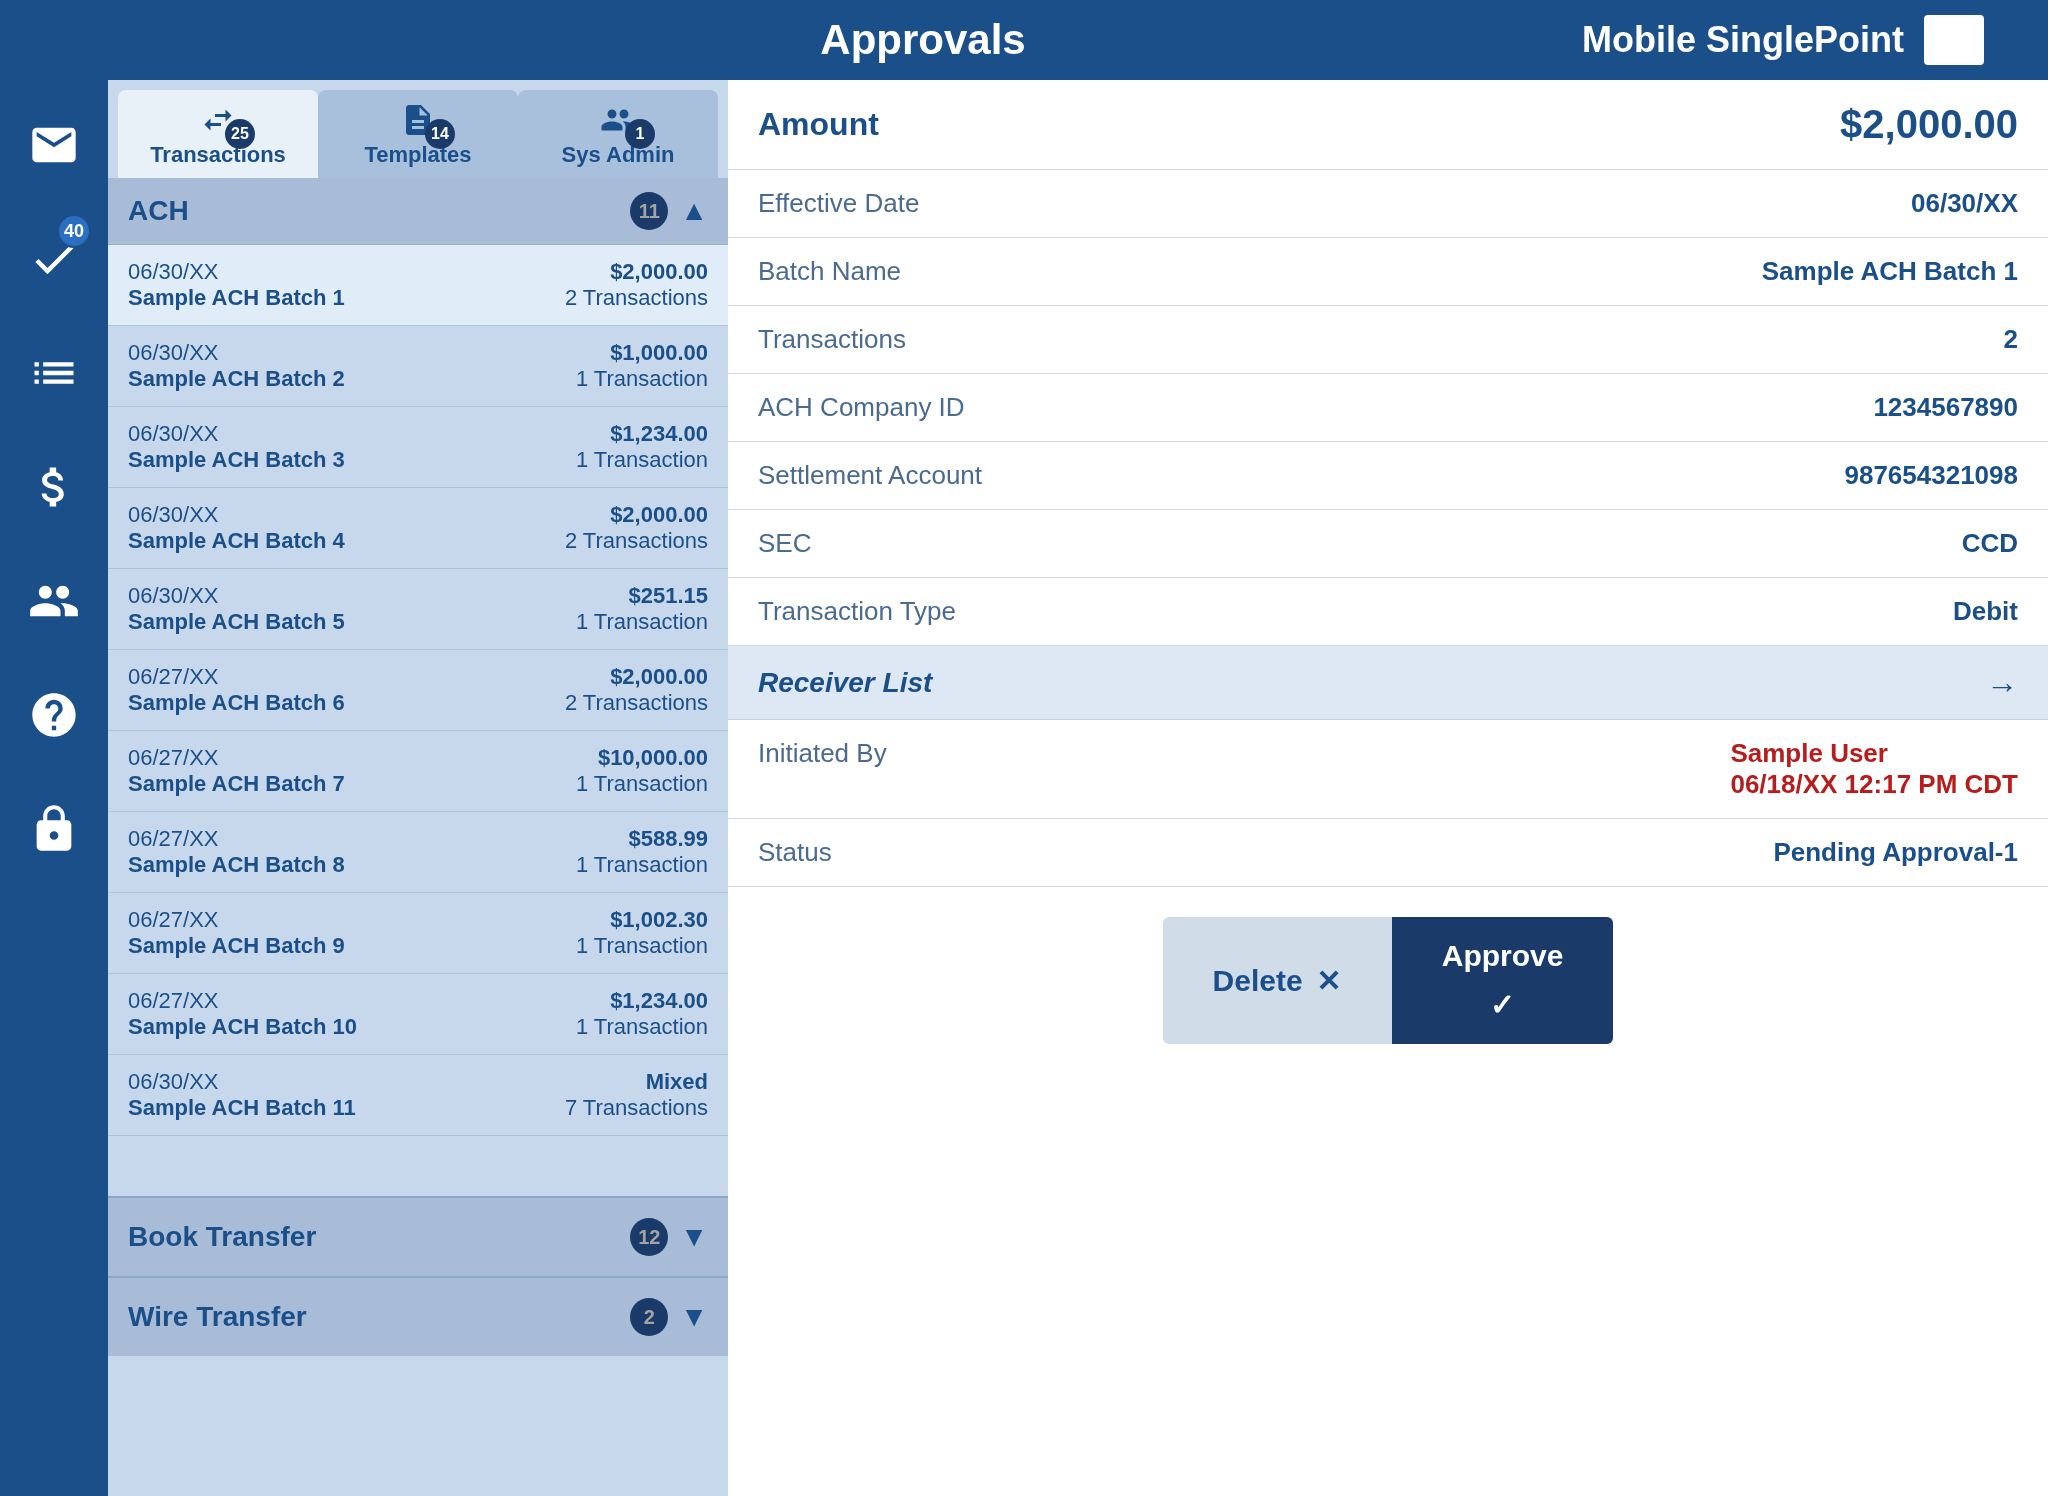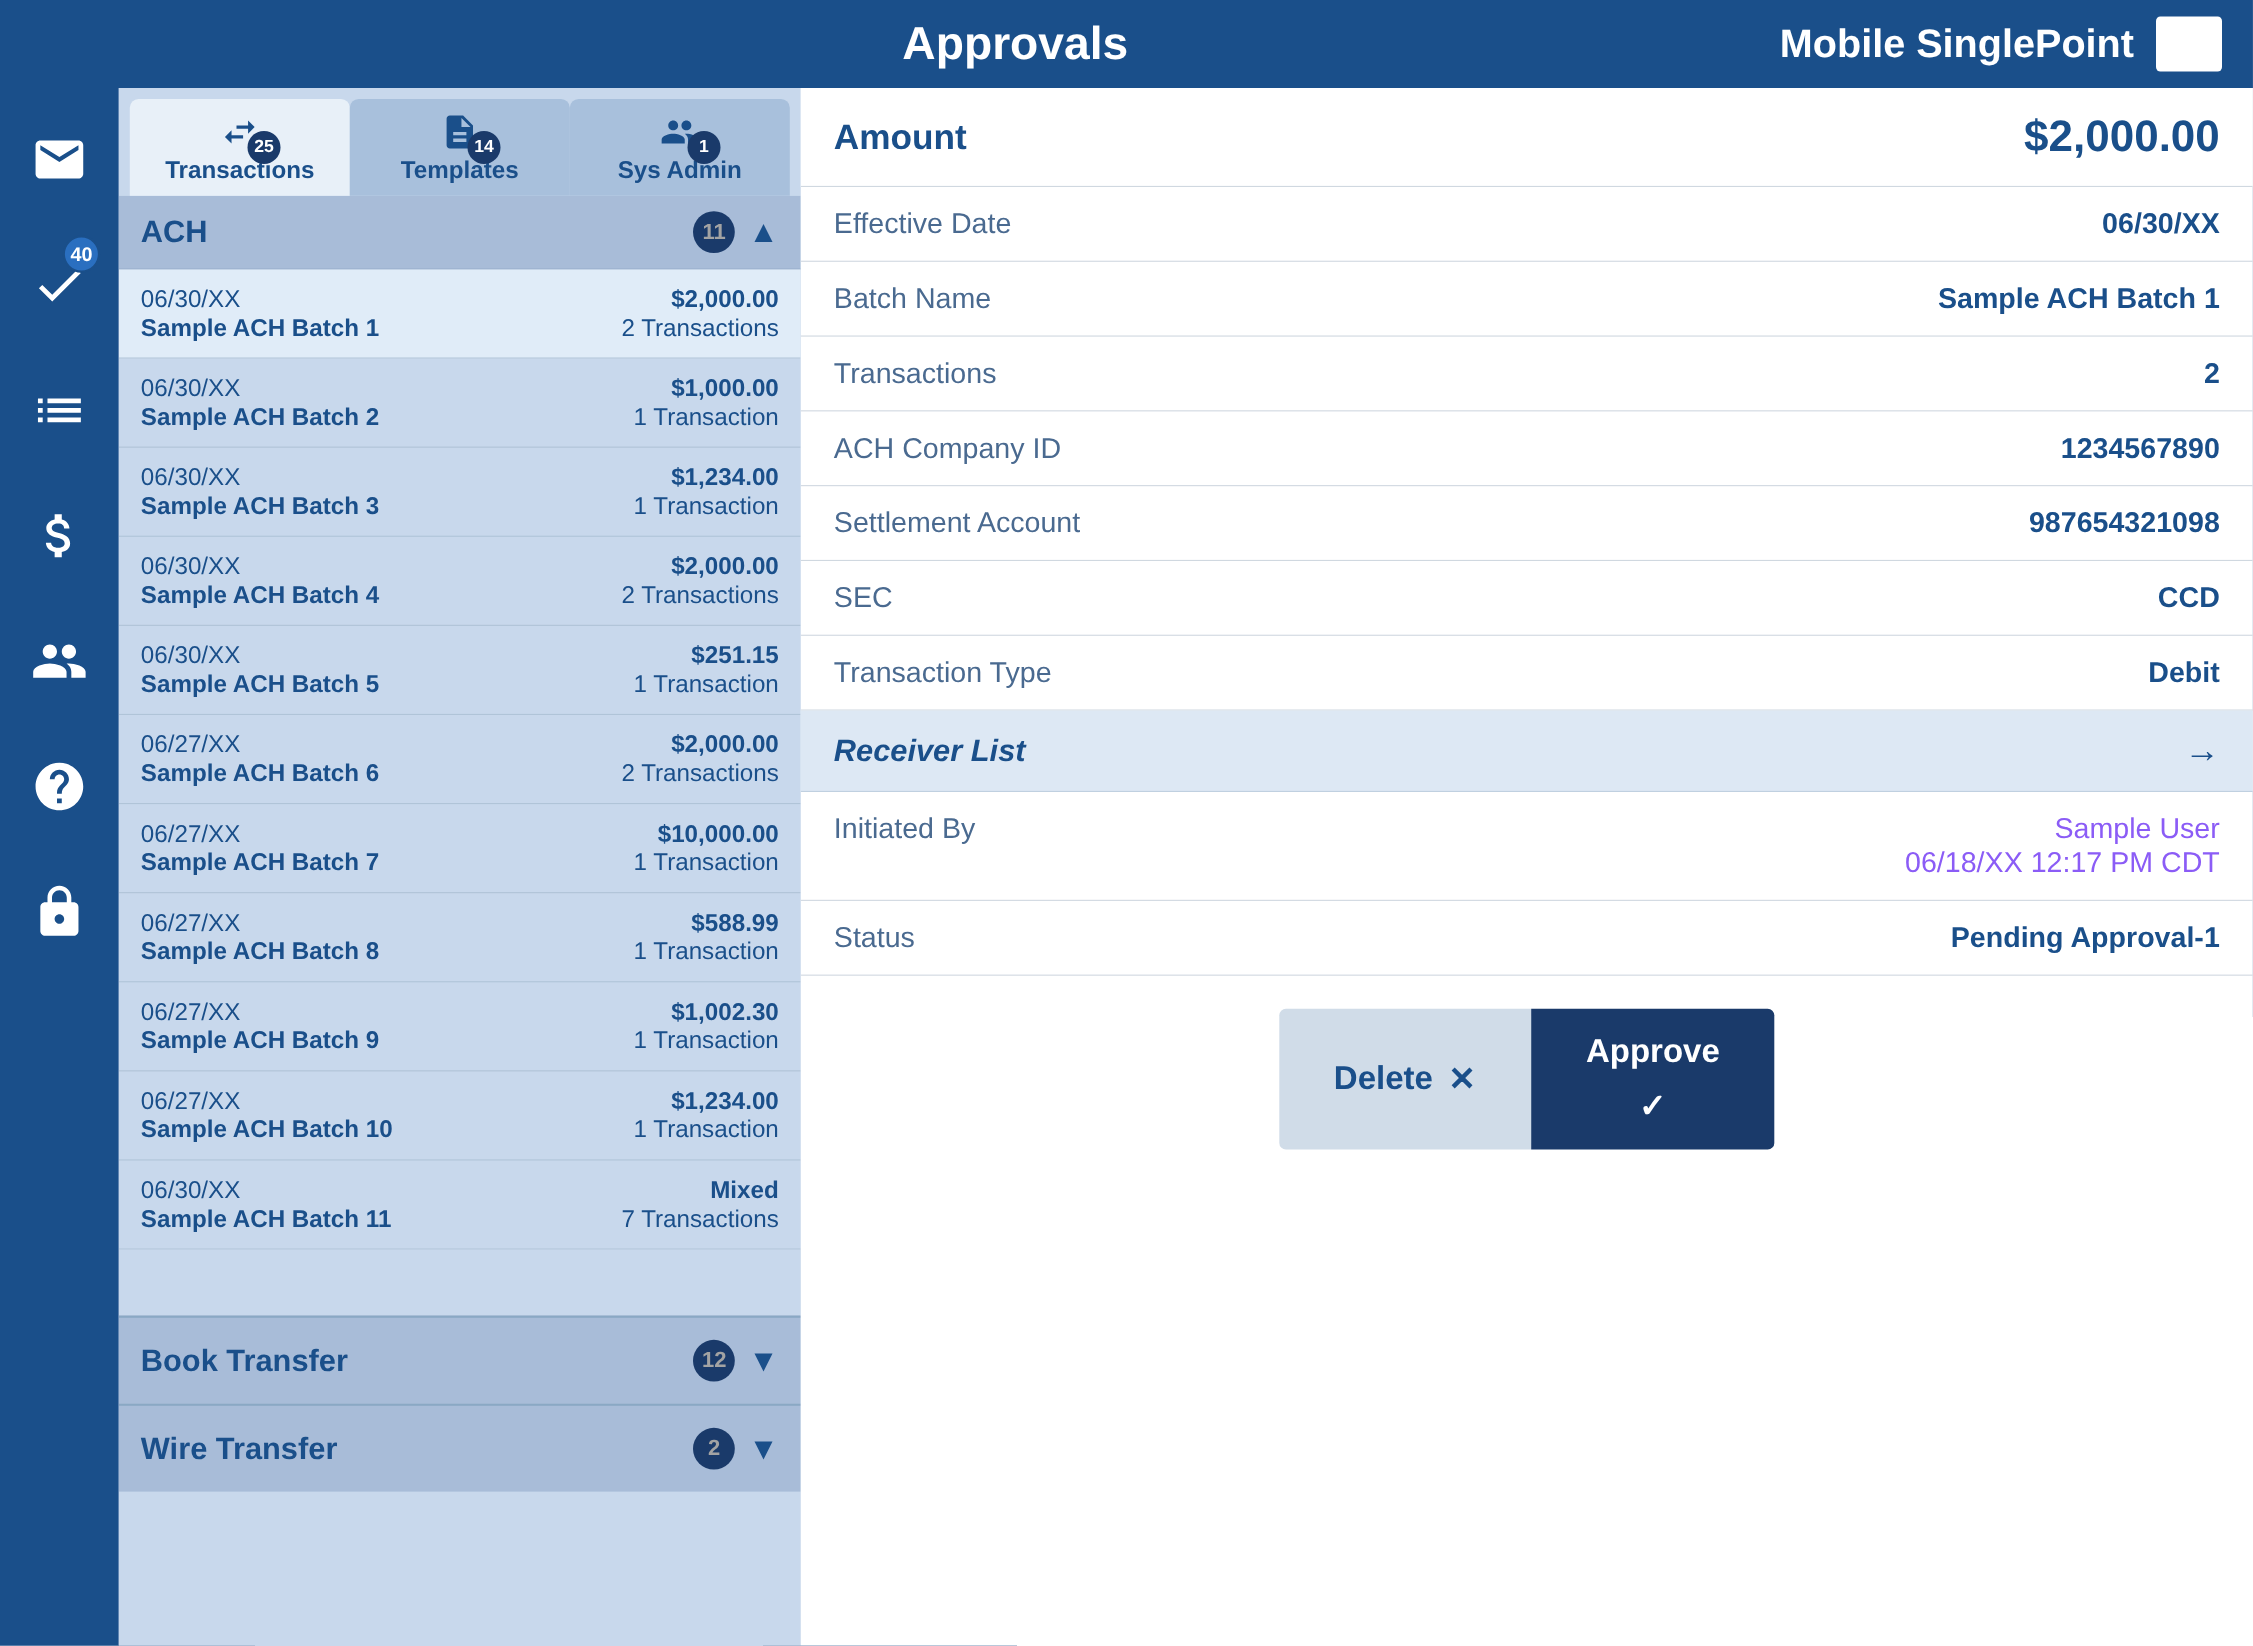--- a/index.html
+++ b/index.html
@@ -4,22 +4,23 @@
   <style>
     * { box-sizing: border-box; margin: 0; padding: 0; }
     body { font-family: Arial, sans-serif; background: #1a4f8a; width: 2048px; height: 1496px; overflow: hidden; }
 
     
     .top-header {
       background: #1a4f8a;
       display: flex;
       align-items: center;
       justify-content: space-between;
-      padding: 0 28px;
+      padding: 0 64px;
       height: 80px;
+      border-radius: 24px;
     }
     .top-header-title {
       color: white;
       font-size: 42px;
       font-weight: bold;
       flex: 1;
       text-align: center;
     }
     .top-header-right {
       display: flex;
@@ -275,24 +276,23 @@
 
     
     .initiated-row {
       display: flex;
       justify-content: space-between;
       align-items: flex-start;
       padding: 18px 30px;
       border-bottom: 1px solid #d0d8e0;
     }
     .initiated-value {
-      color: #8b5cf6;
+      color: #b91c1c;
       font-size: 26px;
-      font-weight: normal;
-      text-align: right;
+      font-weight: bold;
     }
 
     
     .action-buttons {
       display: flex;
       gap: 0;
       padding: 30px;
       justify-content: center;
     }
     .btn-delete {

